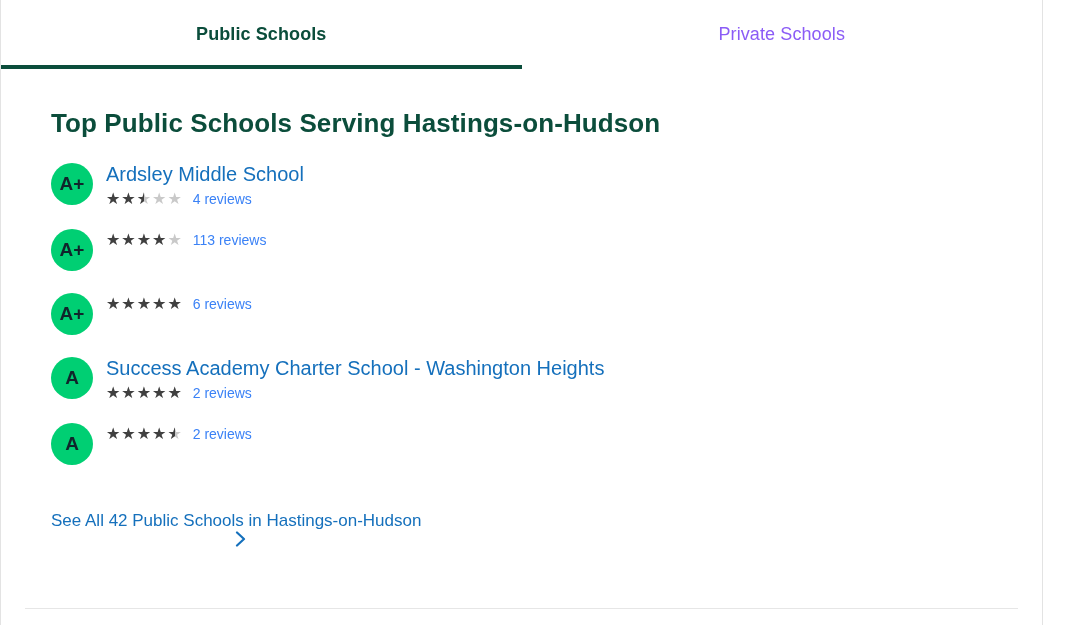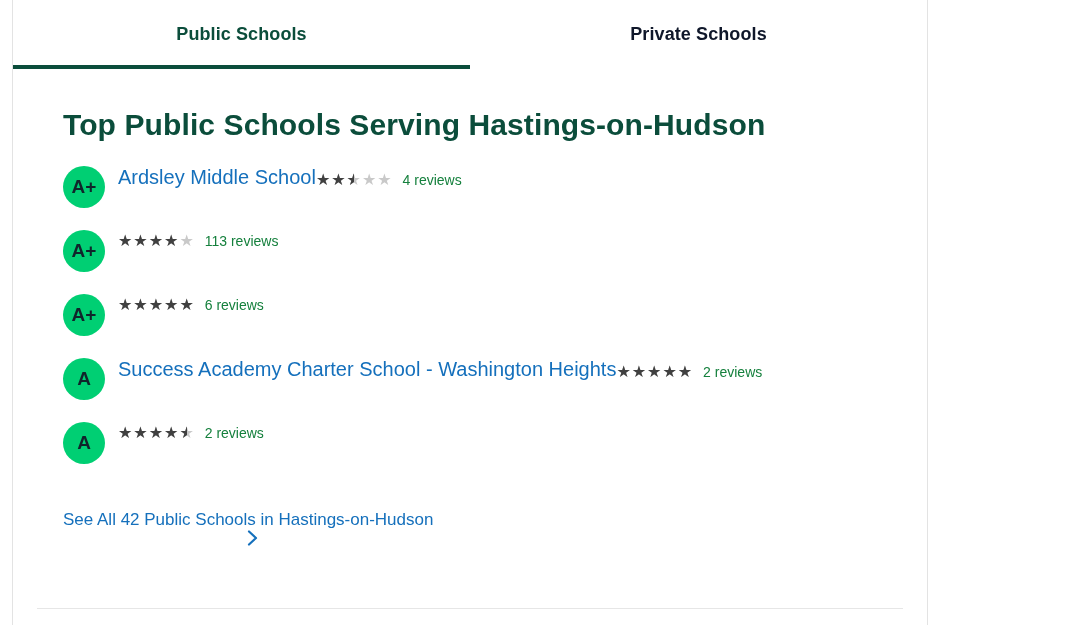--- a/index.html
+++ b/index.html
@@ -6,28 +6,27 @@
   html, body {
     margin: 0;
     padding: 0;
     width: 1080px;
     height: 625px;
     background: #ffffff;
     font-family: "Liberation Sans", sans-serif;
   }
   .card {
     position: relative;
-    width: 916px;
+    width: 1043px;
     height: 625px;
     background: #ffffff;
     border: 1px solid #e3e3e3;
     border-top: none;
     border-bottom: none;
     overflow: hidden;
-    margin-left: 12px;
   }
   
   .tabs {
     display: flex;
     width: 100%;
     height: 68px;
     border-bottom: 1px solid #dcdcdc;
   }
   .tab {
     flex: 1 1 50%;
@@ -47,29 +46,29 @@
     color: #0b4d3b;
   }
   .tab.active::after {
     content: "";
     position: absolute;
     left: 0; right: 0; bottom: -1px;
     height: 4px;
     background: #0b4d3b;
   }
   .tab.inactive {
-    font-weight: bold;
-    color: #0f172a;
+    font-weight: normal;
+    color: #8b5cf6;
   }
   
   .content {
     padding: 40px 50px 0 50px;
   }
   .heading {
-    font-size: 30px;
+    font-size: 26px;
     font-weight: bold;
     color: #0b4d3b;
     margin: 0 0 22px 0;
     letter-spacing: .1px;
   }
   .school-list {
     margin: 0;
     padding: 0;
     list-style: none;
   }
@@ -89,21 +88,21 @@
     font-weight: bold;
     display: flex;
     align-items: center;
     justify-content: center;
     margin-right: 13px;
     margin-top: 2px;
     font-family: "Liberation Sans", sans-serif;
   }
   .school-info {
     display: flex;
-    flex-direction: row;
+    flex-direction: column;
     padding-top: 1px;
   }
   .school-name {
     font-size: 20px;
     color: #1570bc;
     text-decoration: none;
     line-height: 1.25;
     cursor: pointer;
   }
   .rating-line {
@@ -123,21 +122,21 @@
   }
   .stars .fill {
     position: absolute;
     top: 0; left: 0;
     overflow: hidden;
     color: #404040;
     white-space: nowrap;
   }
   .reviews {
     font-size: 14px;
-    color: #15803d;
+    color: #3b82f6;
     margin-left: 10px;
   }
   .see-all {
     margin-top: 26px;
     font-size: 17px;
     color: #1570bc;
     text-decoration: none;
     display: inline-flex;
     align-items: center;
     cursor: pointer;

